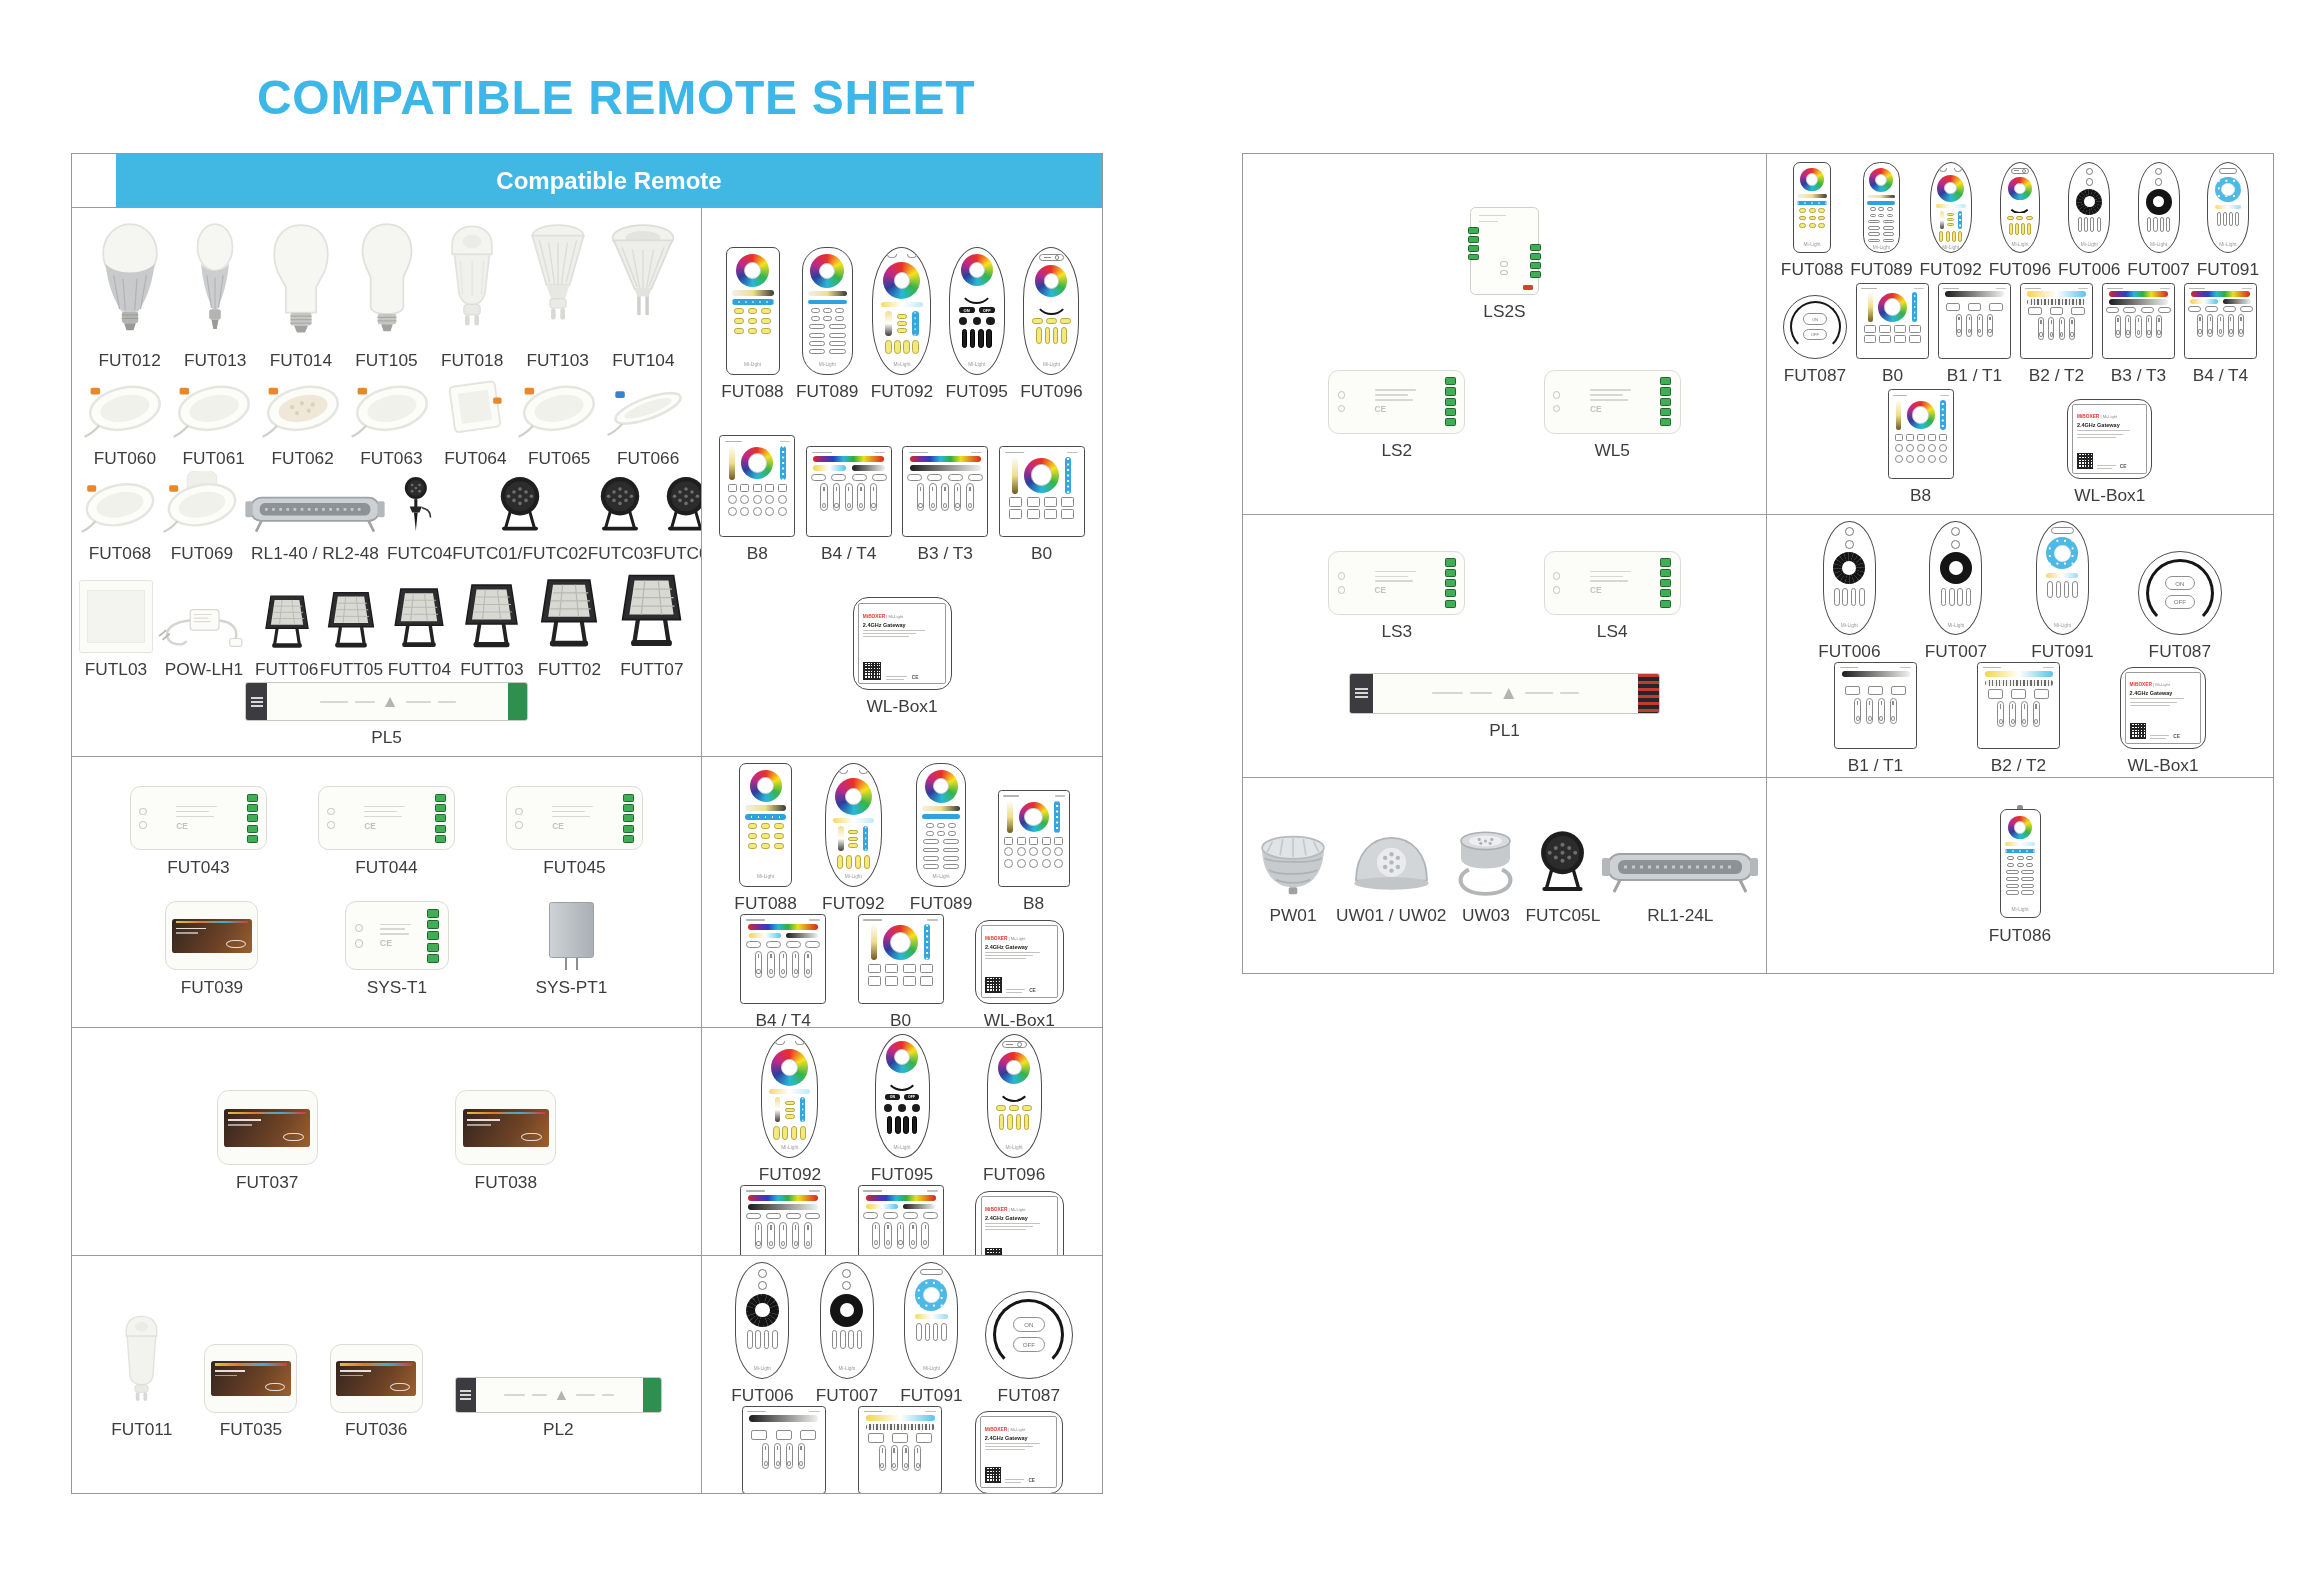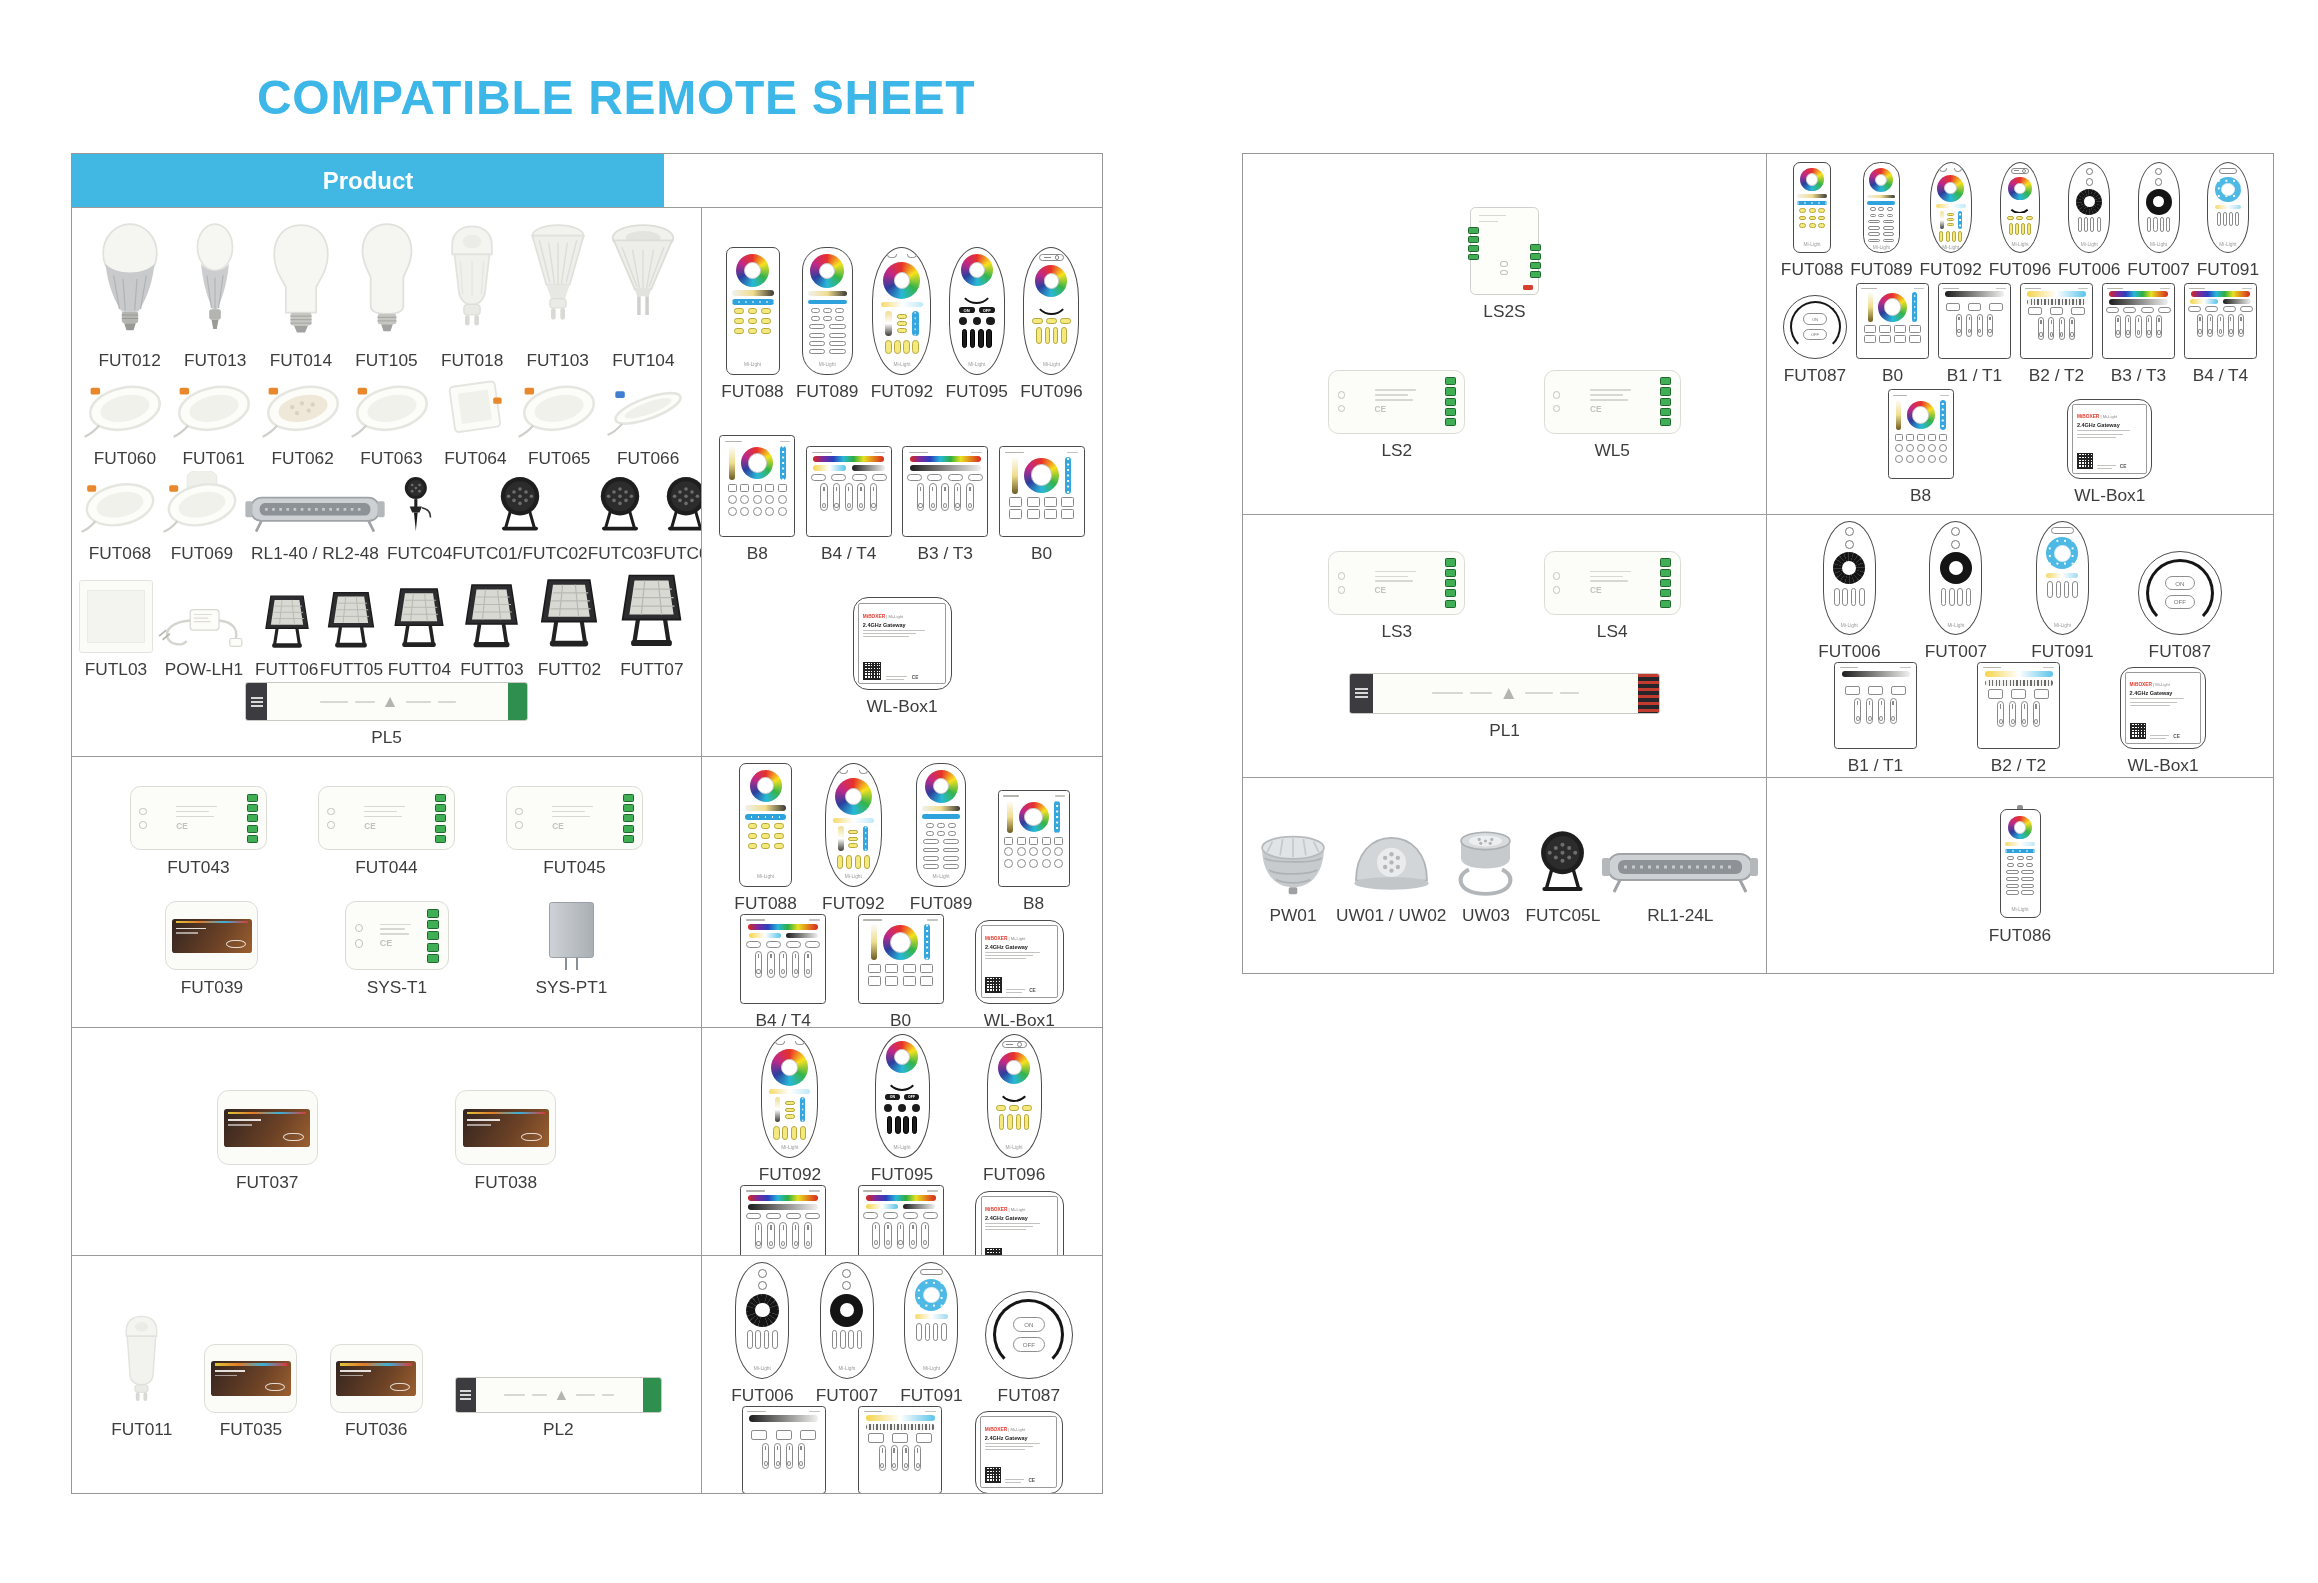--- a/index.html
+++ b/index.html
@@ -34,22 +34,22 @@
   .ic{display:flex;align-items:flex-end;justify-content:center}
   .lbl{font-size:17.3px;color:#3d3d3d;margin-top:6.2px;white-space:nowrap}
 </style>
 </head>
 <body>
 
 <div class="page-title">COMPATIBLE REMOTE SHEET</div>
 
 <div id="left-table" class="ctable">
   <div class="thead">
-    <div class="th product">Product</div>
     <div class="hgap"></div>
+    <div class="th remote">Compatible Remote</div>
   </div>
   <div id="left-rows">
       <div class="trow r0">
         <div class="cell products">
           <div class="line">
             <div class="item">
               <div class="ic">
                 <svg width="70" height="128" viewBox="0 0 60 100">
                   <ellipse cx="30" cy="27" rx="23" ry="25" fill="#f5f5f2" stroke="#e1e1dd" stroke-width="1.5"></ellipse>
                   <path d="M9,36 C11,56 18,70 23,77 L37,77 C42,70 49,56 51,36 C43,46 17,46 9,36 Z" fill="#c8cacc"></path>

